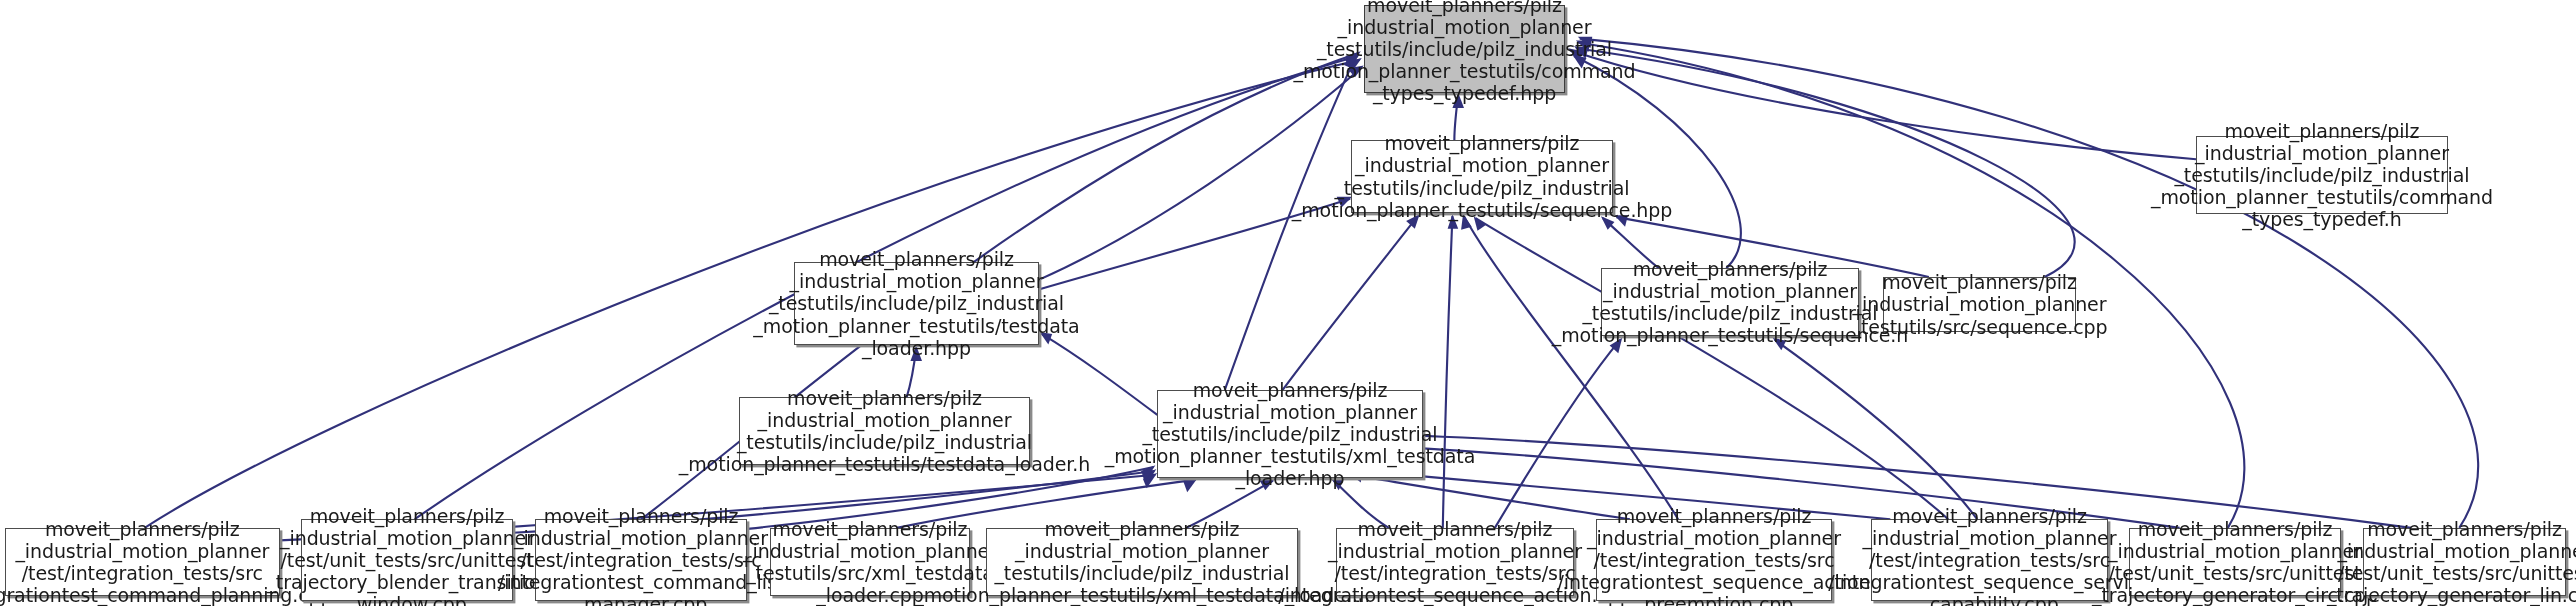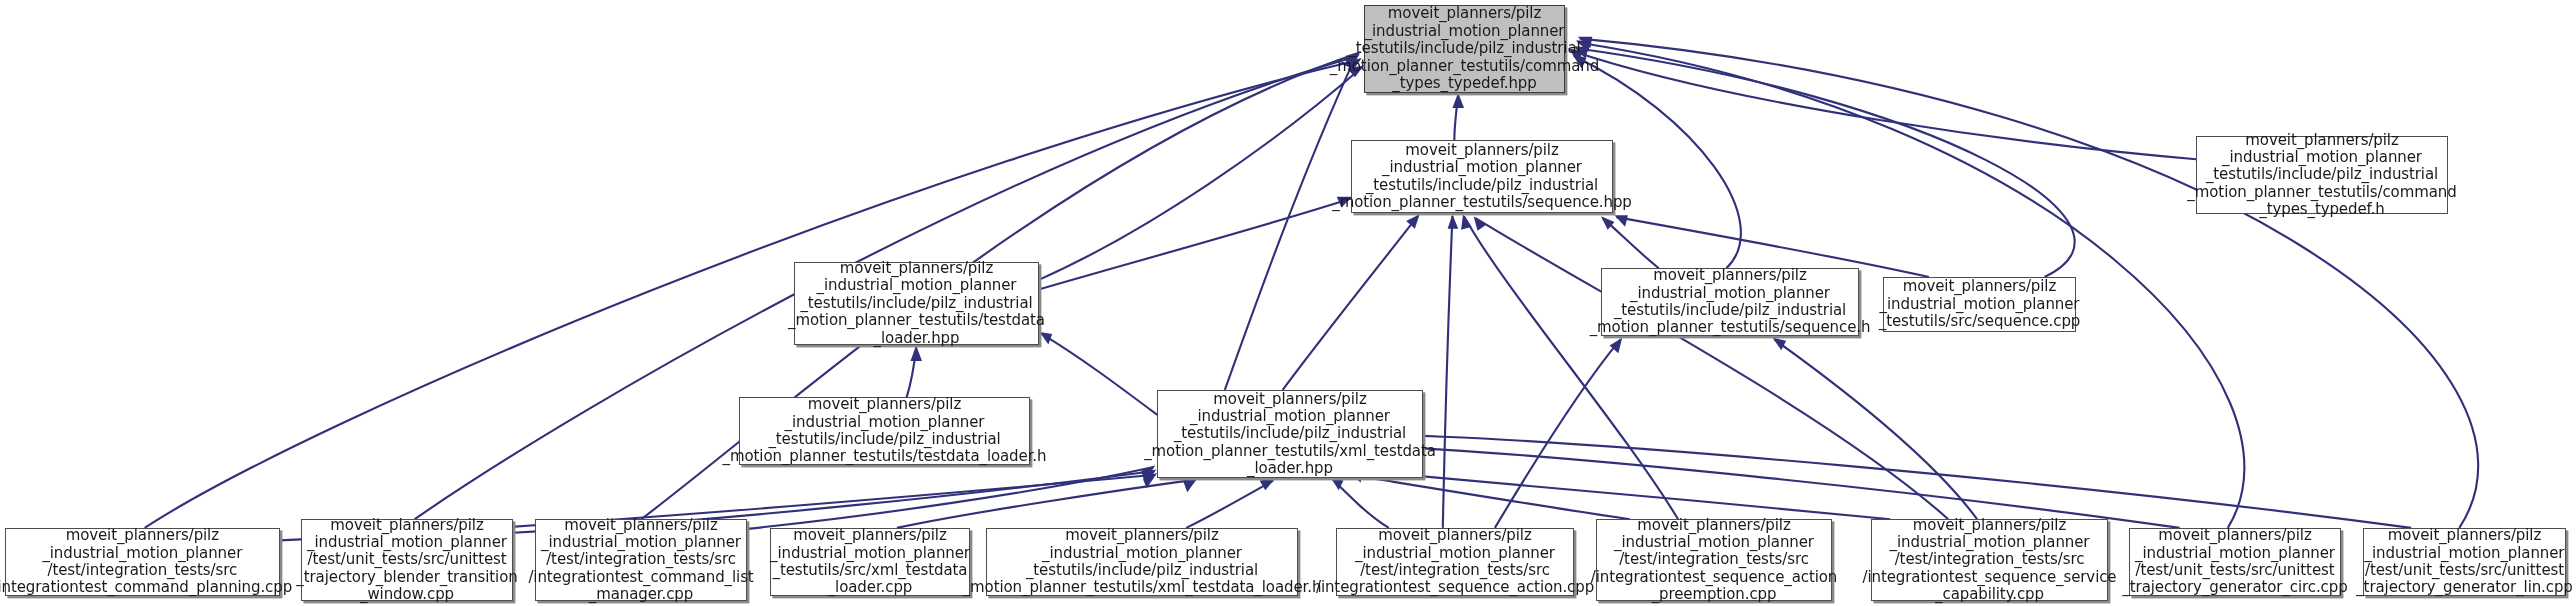--- a/index.html
+++ b/index.html
@@ -37,21 +37,21 @@
     position: absolute;
     box-sizing: border-box;
     border: 1.5px solid #4d4d4d;
     background: #ffffff;
     color: #1a1a1a;
     display: flex;
     align-items: center;
     justify-content: center;
     text-align: center;
     line-height: 1.16;
-    font-size: 15px;
+    font-size: 19px;
     font-family: "DejaVu Sans", sans-serif;
     white-space: pre-line;
     letter-spacing: -0.1px;
     padding: 1px 3.9px;
   }
   .gnode.root {
     background: #bfbfbf;
     border-color: #3d3d3d;
   }
   .gnode.shadow {

